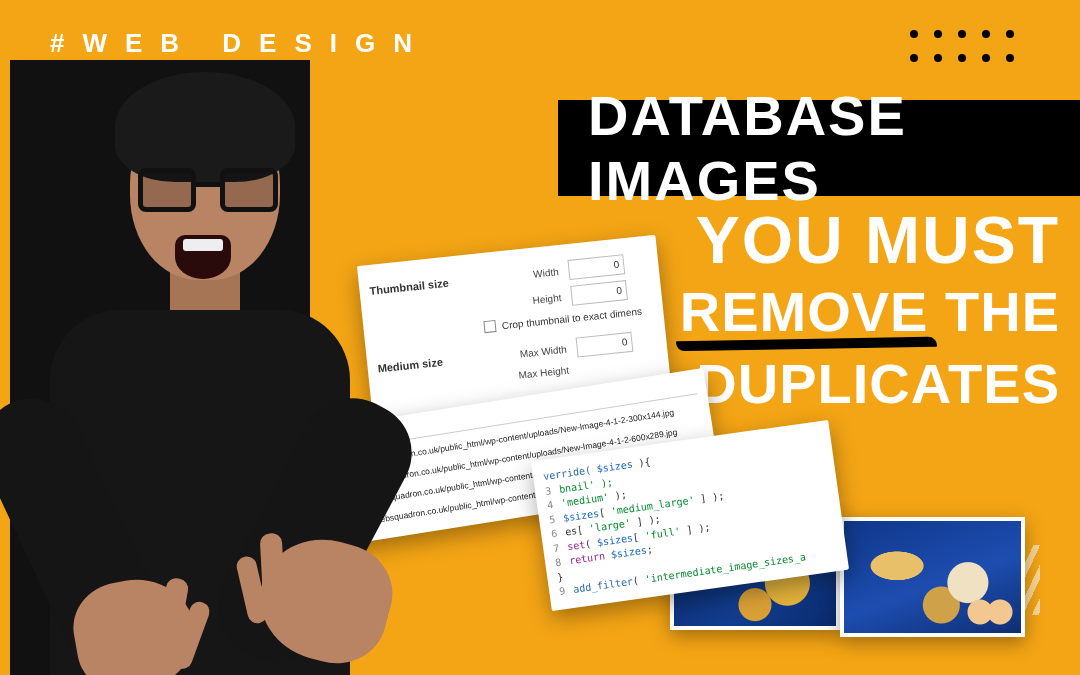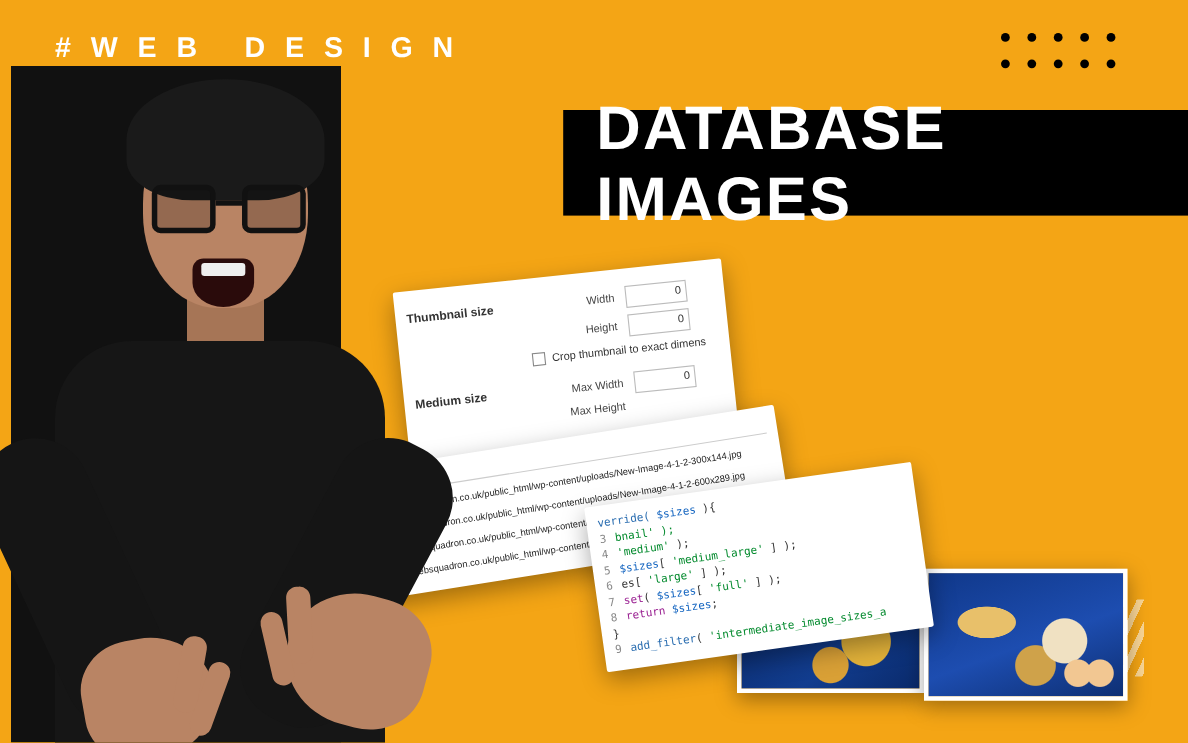--- a/index.html
+++ b/index.html
@@ -36,21 +36,21 @@
 .arm-r { position: absolute; left: 250px; top: 330px; width: 110px; height: 280px; background: #151515; border-radius: 50px; transform: rotate(28deg); z-index: 3; }
 .hand-l { position: absolute; left: 65px; top: 520px; width: 120px; height: 110px; background: #b98464; border-radius: 40% 50% 50% 40%; transform: rotate(-10deg); z-index: 6; }
 .hand-r { position: absolute; left: 250px; top: 480px; width: 130px; height: 120px; background: #b98464; border-radius: 50% 40% 40% 50%; transform: rotate(15deg); z-index: 6; }
 .hand-l::before,.hand-l::after,.hand-r::before,.hand-r::after { content:''; position:absolute; background:#b98464; border-radius:10px; }
 .hand-l::before { left: 90px; top: 5px; width: 22px; height: 70px; transform: rotate(20deg); }
 .hand-l::after { left: 105px; top: 30px; width: 20px; height: 70px; transform: rotate(30deg); }
 .hand-r::before { left: -5px; top: 8px; width: 22px; height: 70px; transform: rotate(-18deg); }
 .hand-r::after { left: -18px; top: 35px; width: 20px; height: 68px; transform: rotate(-28deg); }
 
 
-.title-bar { position: absolute; top: 100px; right: 0; width: 568px; height: 96px; background: #000; z-index: 10; display: flex; align-items: center; padding-left: 30px; }
+.title-bar { position: absolute; top: 100px; right: 0; width: 522px; height: 96px; background: #000; z-index: 10; display: flex; align-items: center; padding-left: 30px; }
 .title-bar span { color: #fff; font-family: 'Arial Black', Arial, sans-serif; font-weight: 900; font-size: 56px; letter-spacing: 2px; }
 
 .sub-lines { position: absolute; top: 206px; right: 0; width: 630px; z-index: 10; text-align: left; font-family: 'Arial Black', Arial, sans-serif; font-weight: 900; color: #fff; }
 .sub-lines .l1 { font-size: 66px; letter-spacing: 2px; line-height: 1.05; text-align: right; padding-right: 20px;}
 .sub-lines .l2 { font-size: 56px; letter-spacing: 1px; line-height: 1.1; margin-top: 6px; text-align: right; padding-right: 20px; position: relative; }
 .sub-lines .l2 .und { position: relative; display: inline-block; }
 .sub-lines .l2 .und::after { content:''; position:absolute; left:-4px; right:-8px; bottom:-6px; height:10px; background:#000; border-radius:6px 40px 6px 40px; transform: rotate(-1deg); }
 .sub-lines .l3 { font-size: 56px; letter-spacing: 1px; line-height: 1.1; margin-top: 10px; text-align: right; padding-right: 20px;}
 
 
@@ -143,20 +143,27 @@
         <div class="lens r"></div>
       </div>
     <div class="mouth"></div>
     <div class="hand-l"></div>
     <div class="hand-r"></div>
   </div>
 
   <div class="title-bar">
     <span>DATABASE IMAGES</span>
   </div>
+  <div class="sub-lines">
+    <div class="l1">YOU MUST</div>
+    <div class="l2">
+      <span class="und">REMOVE</span> <span>THE</span>
+    </div>
+    <div class="l3">DUPLICATES</div>
+  </div>
 
   <div class="card card-settings">
     <div class="row">
         <div class="lbl-strong">Thumbnail size</div>
       <div class="lbl">Width</div>
       <div class="inp">0</div>
       </div>
     <div class="row">
         <div class="lbl-strong"></div>
       <div class="lbl">Height</div>

